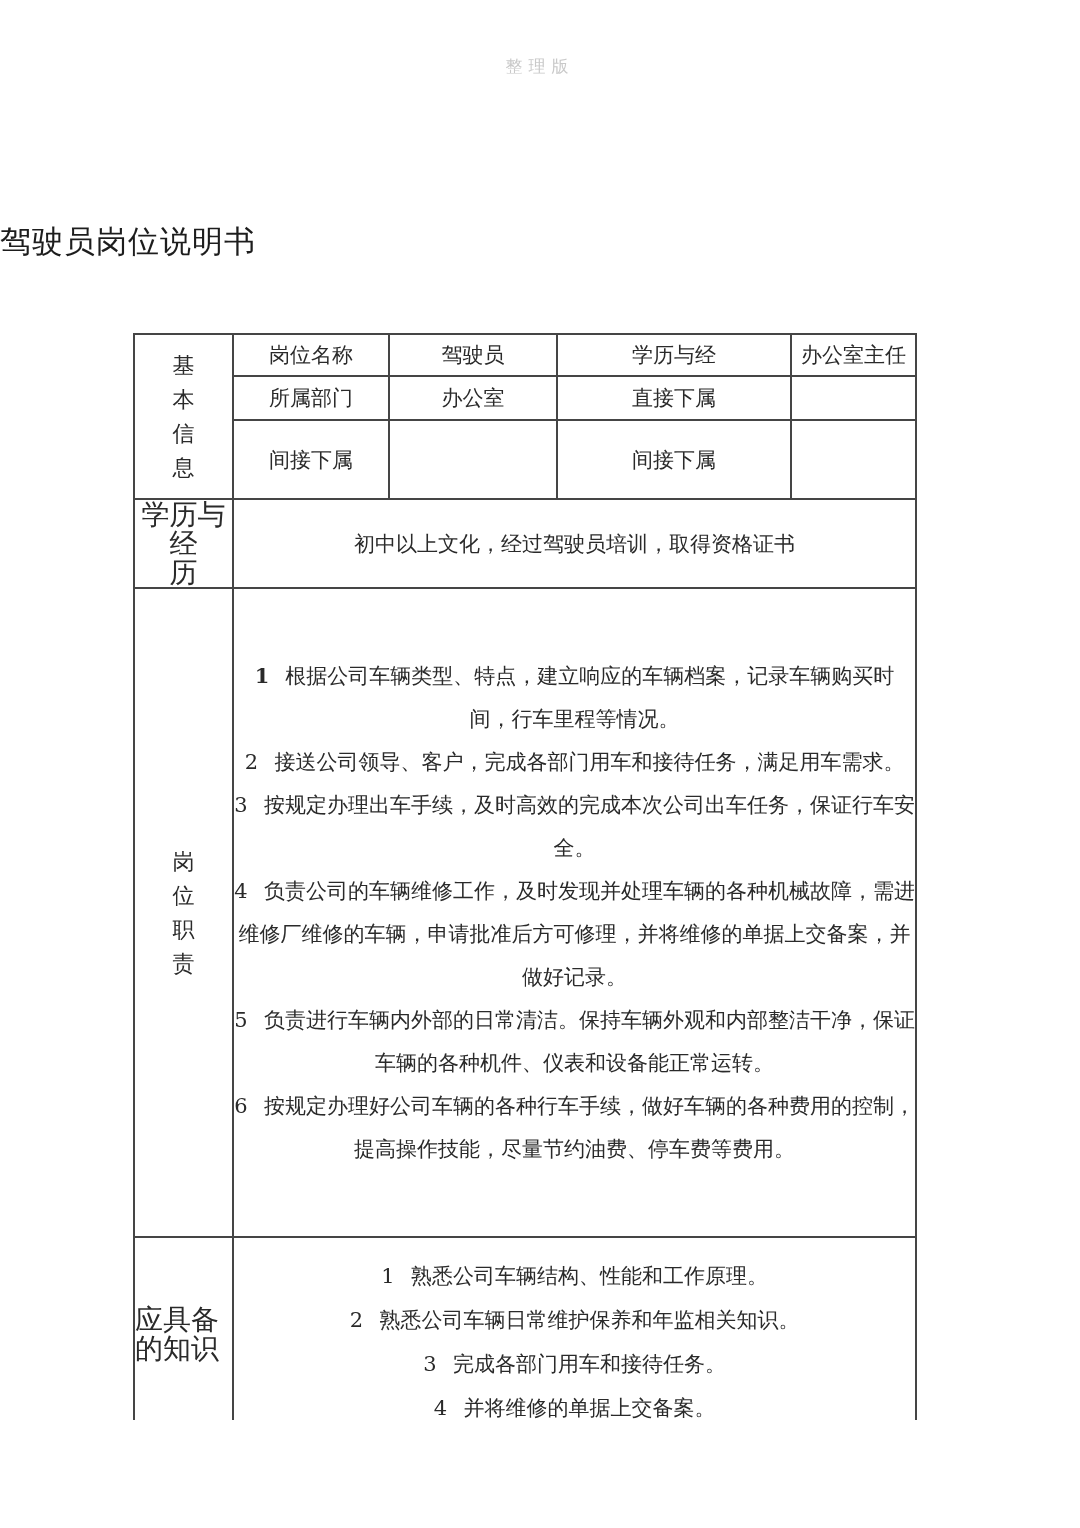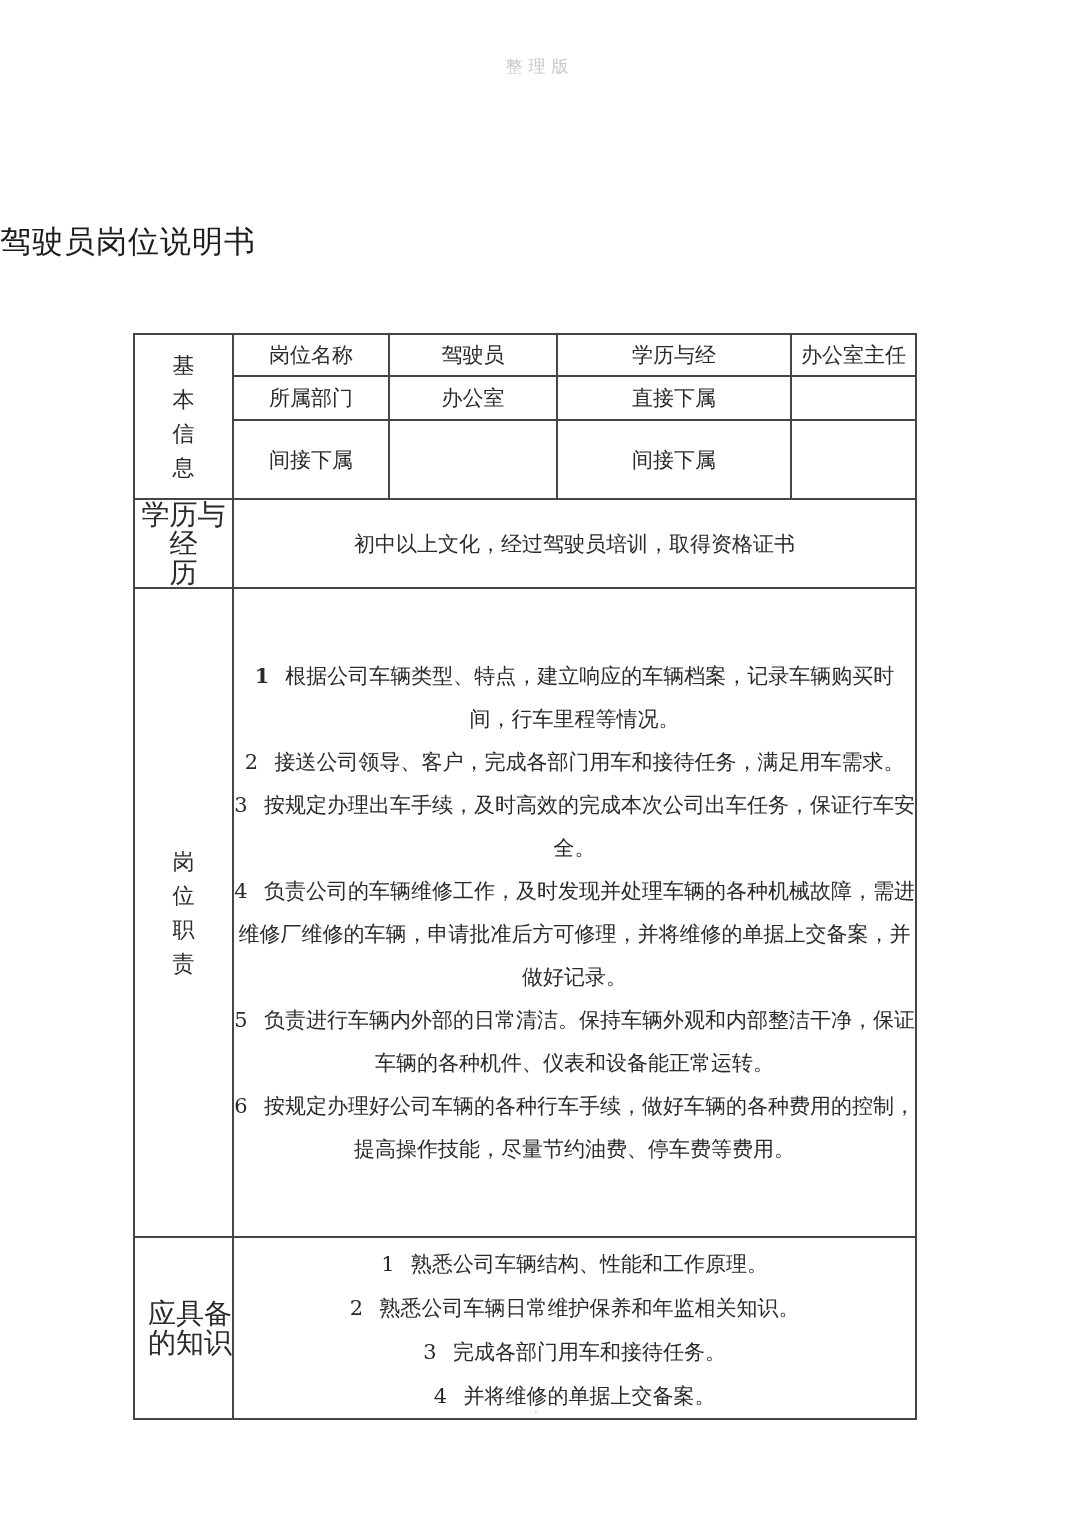--- a/index.html
+++ b/index.html
@@ -42,32 +42,32 @@
   tr.r4 td{height:61px;}
   tr.r5 td{height:647px;}
   tr.r6 td{height:175px;}
   
   .vlabel{line-height:34px;font-size:22px;}
   .vlabel div{text-align:center;}
   td.duties-label{vertical-align:top;padding-top:44px;}
   
   .wlabel{line-height:29px;font-size:28px;}
   td.knowledge-label{vertical-align:top;text-align:left;padding:5px 3px 0 7px;}
-  td.knowledge-label .wlabel{text-align:right;}
+  td.knowledge-label .wlabel{text-align:left;}
   
   td.edu-content{
     text-align:left;padding-left:6px;font-size:22px;margin-top:20px;
   }
   td.body-content{
     text-align:left;vertical-align:top;
     font-size:22px;line-height:43px;
     padding:46px 8px 0 5px;
   }
   td.body-content.knowledge{
-    line-height:44px;padding-top:4px;
+    line-height:44px;padding-top:16px;
   }
   td.body-content p{margin:0;}
   .num{display:inline-block;min-width:14px;margin-right:16px;}
   .num.bold{font-weight:bold;}
   .footer-mark{
     position:absolute;left:534px;top:1406px;
     font-size:12px;color:#c4c4c4;
   }
 </style>
 </head>

